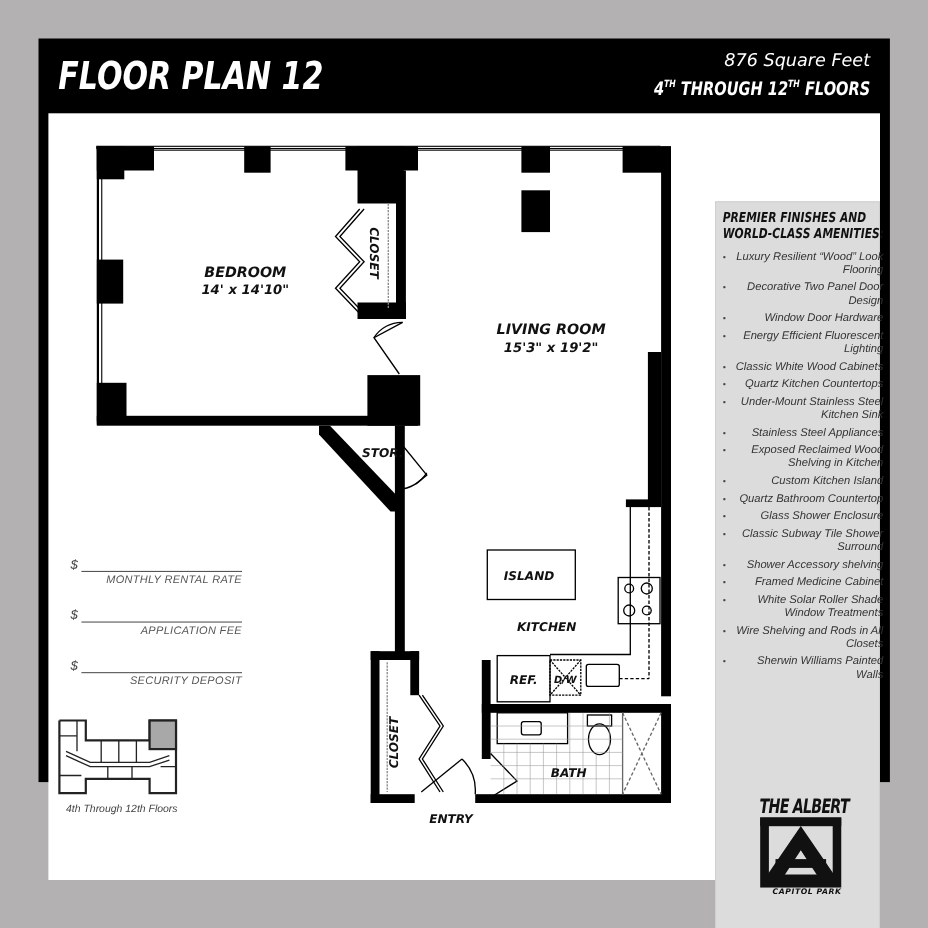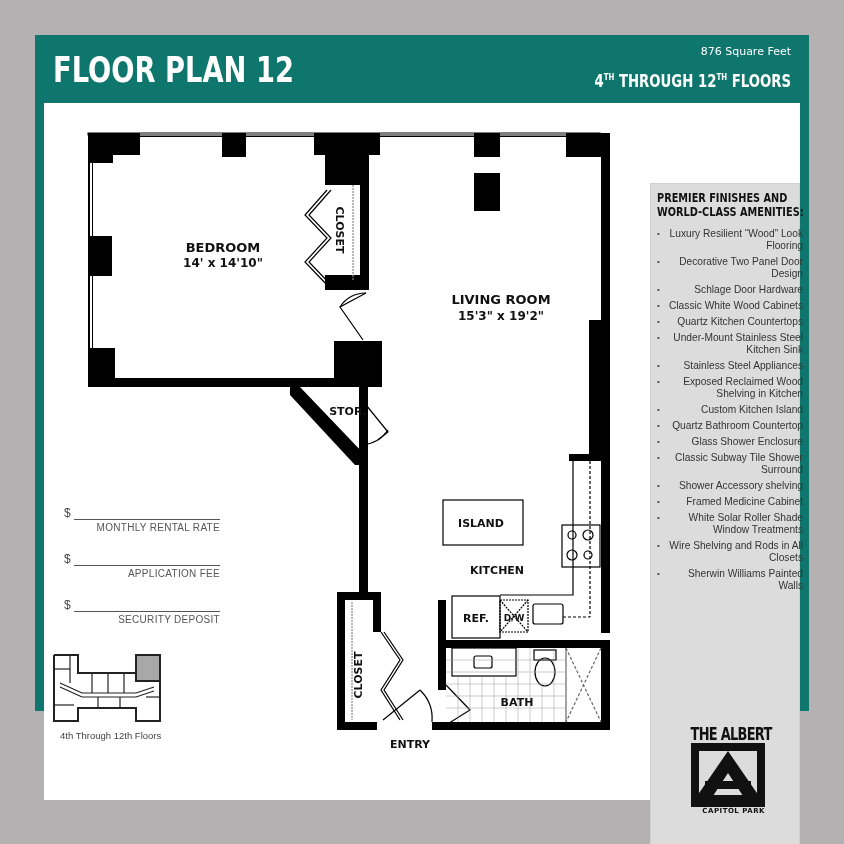--- a/index.html
+++ b/index.html
@@ -1,21 +1,21 @@
 <!DOCTYPE html>
 <html><head>
 <meta charset="utf-8">
 <style>
   * { box-sizing: border-box; margin: 0; padding: 0; }
   html, body { width: 844px; height: 844px; overflow: hidden; }
   body { background: #b4b1b2; position: relative; font-family: "Liberation Sans", sans-serif; }
-  .frame { position: absolute; left: 35px; top: 35px; width: 774px; height: 676px; background: #0f766e; }
+  .frame { position: absolute; left: 35px; top: 35px; width: 774px; height: 676px; background: #000000; font-style: italic; }
   .sheet { position: absolute; left: 9px; top: 68px; width: 756px; height: 697px; background: #fff; }
   .title { position: absolute; left: 18px; top: 15px; color: #fff; font-family: "DejaVu Sans", sans-serif; font-weight: bold; font-size: 35px; letter-spacing: 0px; transform: scaleX(0.78); transform-origin: left top; }
-  .sqft { position: absolute; right: 18px; top: 10px; color: #fff; font-family: "DejaVu Sans", sans-serif; font-size: 11px; text-align: left; }
+  .sqft { position: absolute; right: 18px; top: 10px; color: #fff; font-family: "DejaVu Sans", sans-serif; font-size: 16px; text-align: left; }
   .floors { position: absolute; right: 18px; top: 36px; color: #fff; font-family: "DejaVu Sans", sans-serif; font-weight: bold; font-size: 17px; text-align: right; transform: scaleX(0.78); transform-origin: right top; white-space: nowrap; }
   .floors sup { font-size: 9px; vertical-align: top; position: relative; top: 1px; }
 
   .amen { position: absolute; left: 606px; top: 80px; width: 150px; height: 676px; background: #dcdcdc; border: 1px solid #d0d0d0; }
   .amen-head { position: absolute; left: 6px; top: 7px; font-family: "DejaVu Sans", sans-serif; font-weight: bold; font-size: 12.5px; line-height: 14px; color: #111; transform: scaleX(0.78); transform-origin: left top; white-space: nowrap; }
   .amen-list { position: absolute; left: 6px; top: 44px; width: 146px; list-style: none; text-align: right; }
   .amen-list li { font-size: 10.2px; line-height: 12px; color: #333; margin-bottom: 4px; padding-left: 9px; position: relative; }
   .amen-list li::before { content: "•"; position: absolute; left: 0; top: 0; font-size: 8px; color: #444; }
 
   .fees { position: absolute; left: 16px; top: 403px; width: 170px; }
@@ -207,21 +207,22 @@
     <div class="keycap">4th Through 12th Floors</div>
 
     <div class="amen">
       <div class="amen-head">
         <div>PREMIER FINISHES AND</div>
         <div>WORLD-CLASS AMENITIES:</div>
       </div>
       <ul class="amen-list">
         <li>Luxury Resilient “Wood” Look Flooring</li>
         <li>Decorative Two Panel Door Design</li>
-        <li>Schlage Door Hardware</li>
+        <li>Window Door Hardware</li>
+        <li>Energy Efficient Fluorescent Lighting</li>
         <li>Classic White Wood Cabinets</li>
         <li>Quartz Kitchen Countertops</li>
         <li>Under-Mount Stainless Steel Kitchen Sink</li>
         <li>Stainless Steel Appliances</li>
         <li>Exposed Reclaimed Wood Shelving in Kitchen</li>
         <li>Custom Kitchen Island</li>
         <li>Quartz Bathroom Countertop</li>
         <li>Glass Shower Enclosure</li>
         <li>Classic Subway Tile Shower Surround</li>
         <li>Shower Accessory shelving</li>

